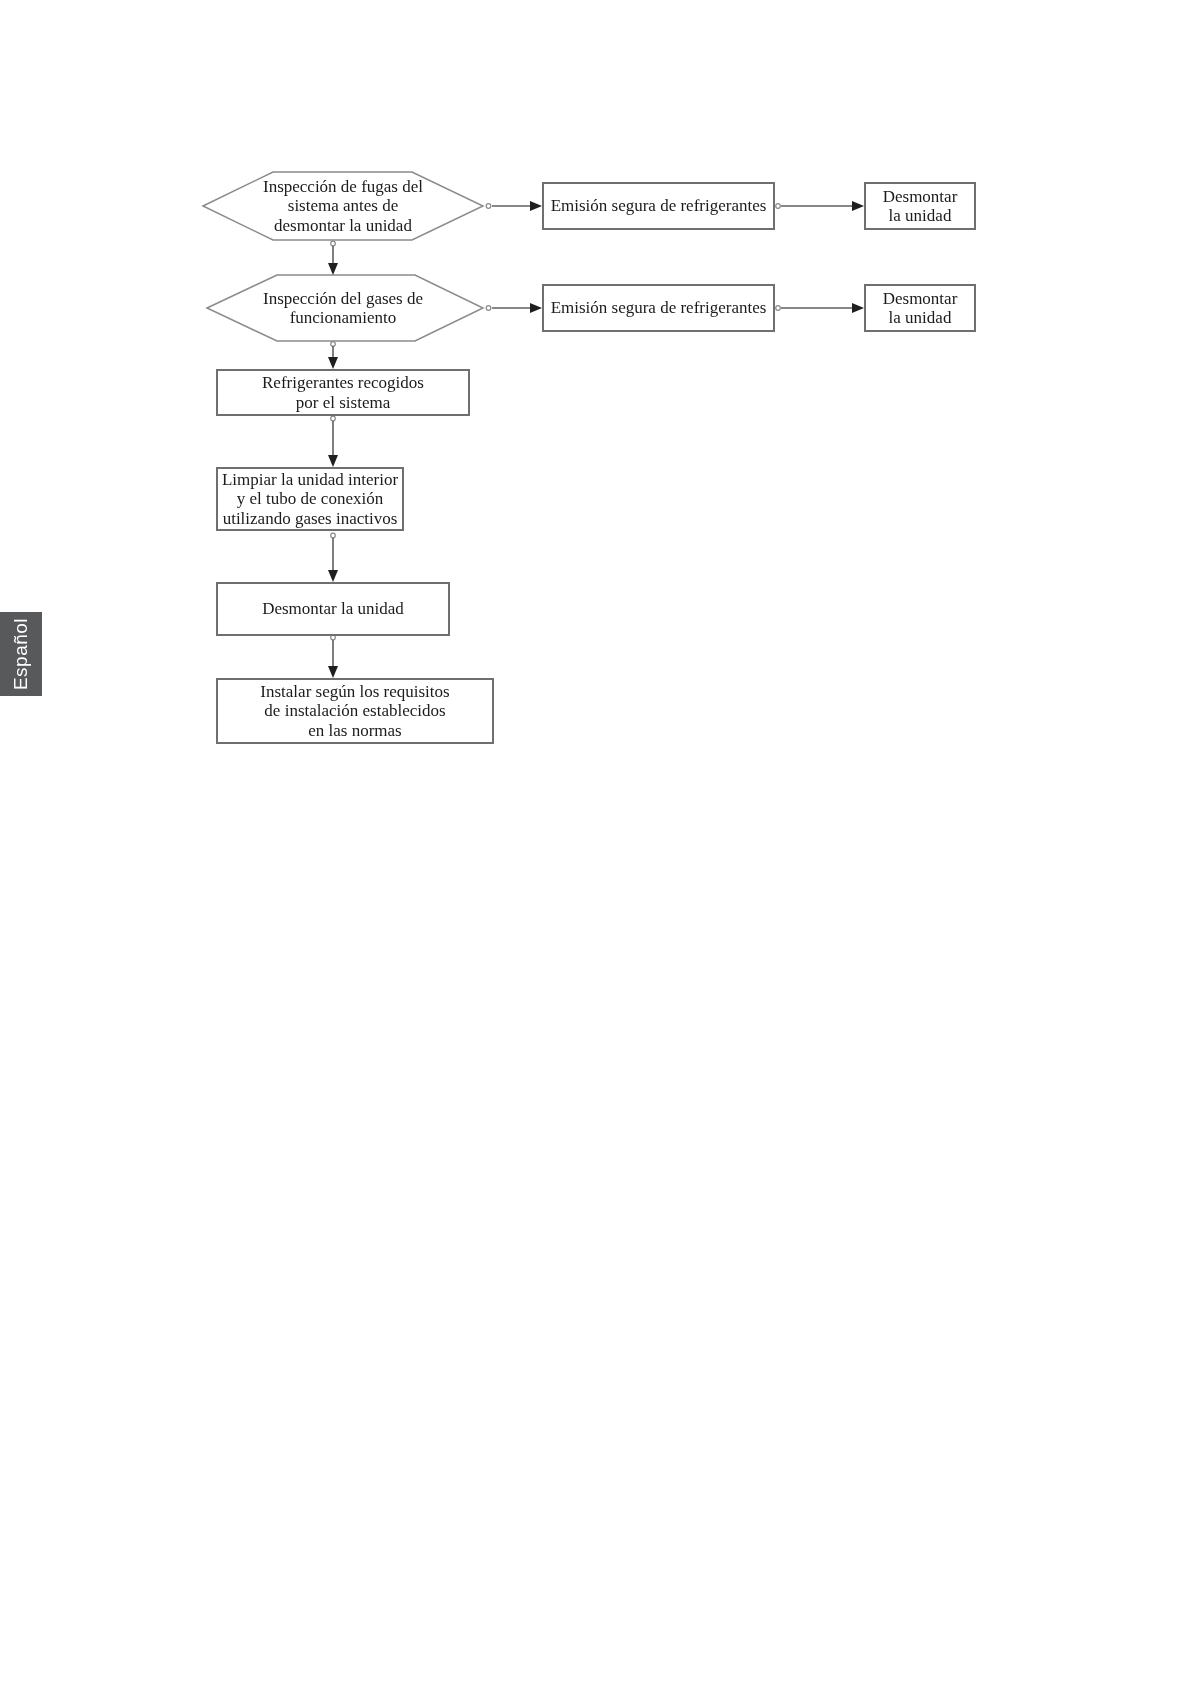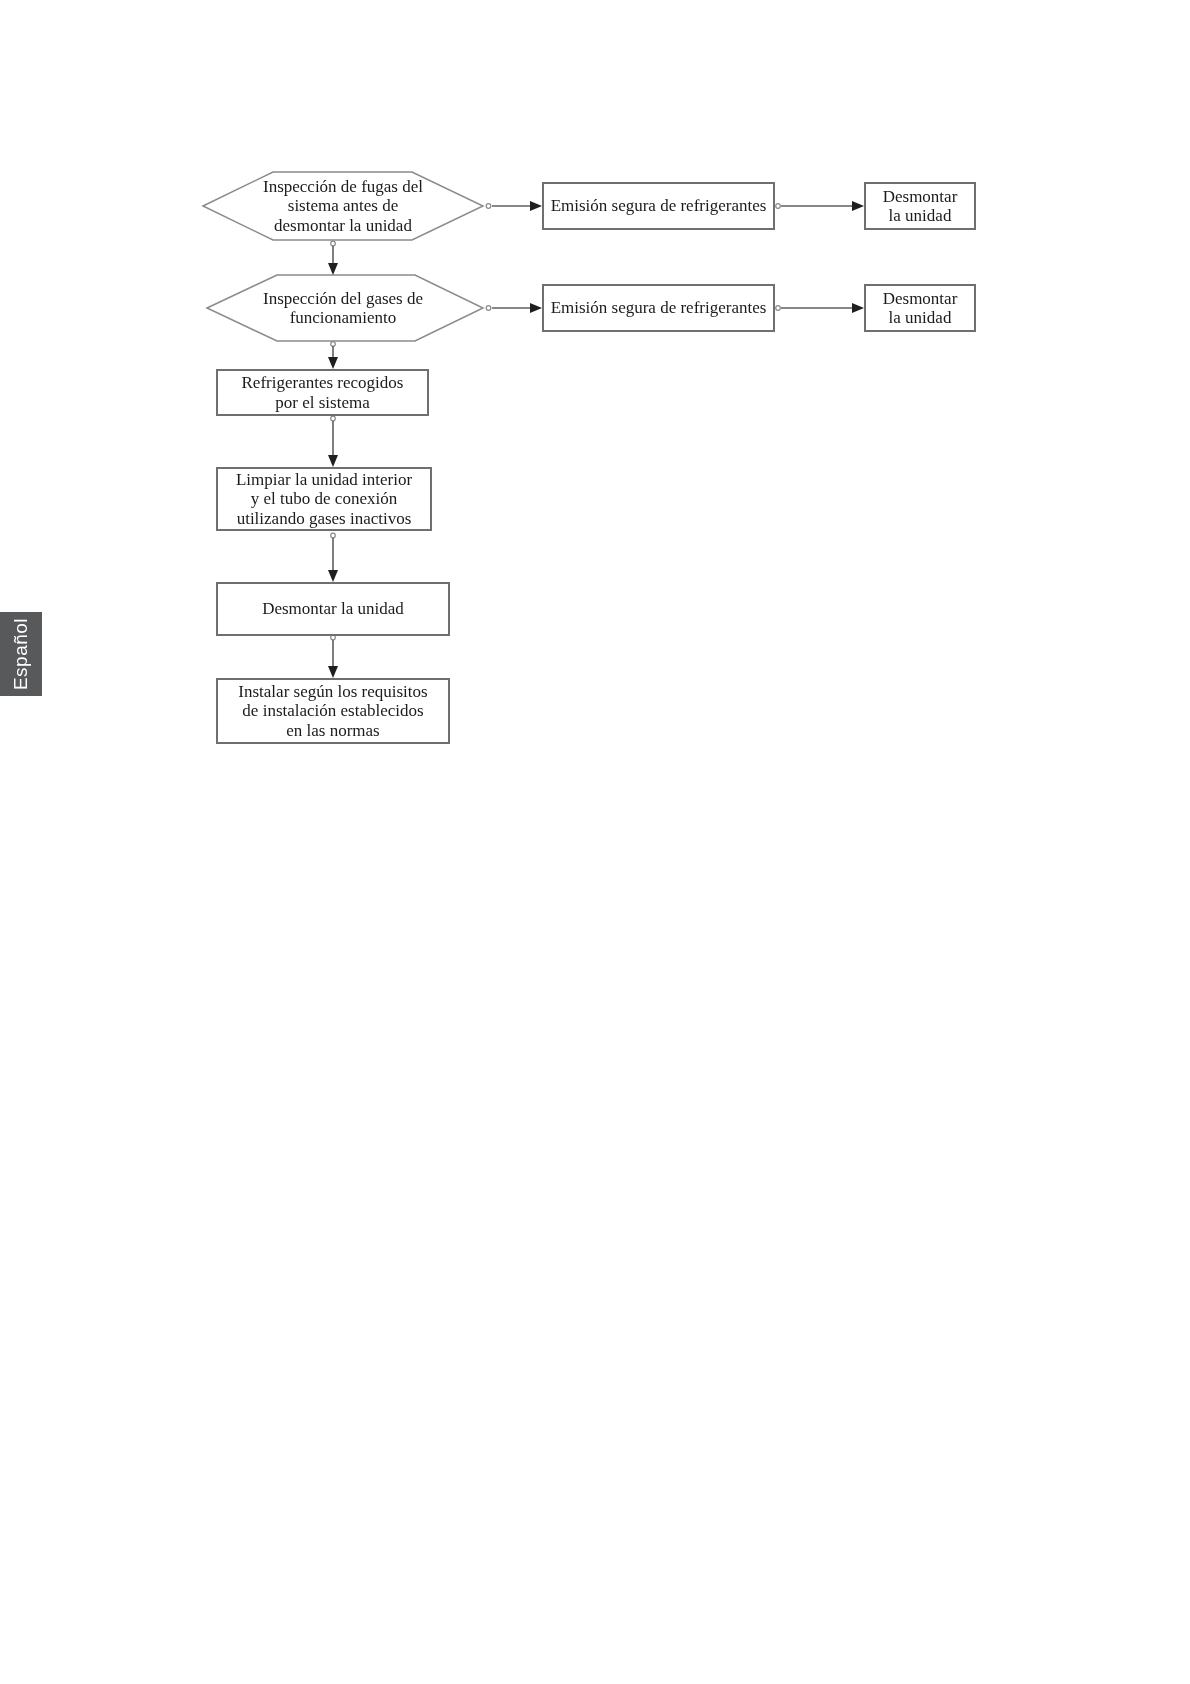--- a/index.html
+++ b/index.html
@@ -92,27 +92,27 @@
 funcionamiento</div>
 
   <div class="node box" style="left:542px;top:182px;width:233px;height:48px;">Emisión segura de refrigerantes</div>
   <div class="node box" style="left:864px;top:182px;width:112px;height:48px;">Desmontar
 la unidad</div>
 
   <div class="node box" style="left:542px;top:284px;width:233px;height:48px;">Emisión segura de refrigerantes</div>
   <div class="node box" style="left:864px;top:284px;width:112px;height:48px;">Desmontar
 la unidad</div>
 
-  <div class="node box" style="left:216px;top:369px;width:213px;height:47px;">Refrigerantes recogidos
+  <div class="node box" style="left:216px;top:369px;width:254px;height:47px;">Refrigerantes recogidos
 por el sistema</div>
-  <div class="node box" style="left:216px;top:467px;width:216px;height:64px;">Limpiar la unidad interior
+  <div class="node box" style="left:216px;top:467px;width:188px;height:64px;">Limpiar la unidad interior
 y el tubo de conexión
 utilizando gases inactivos</div>
   <div class="node box" style="left:216px;top:582px;width:234px;height:54px;">Desmontar la unidad</div>
-  <div class="node box" style="left:216px;top:678px;width:234px;height:66px;">Instalar según los requisitos
+  <div class="node box" style="left:216px;top:678px;width:278px;height:66px;">Instalar según los requisitos
 de instalación establecidos
 en las normas</div>
 
   <div class="es-tab">
     <span>Español</span>
   </div>
 
 </div>
 
 </body></html>

